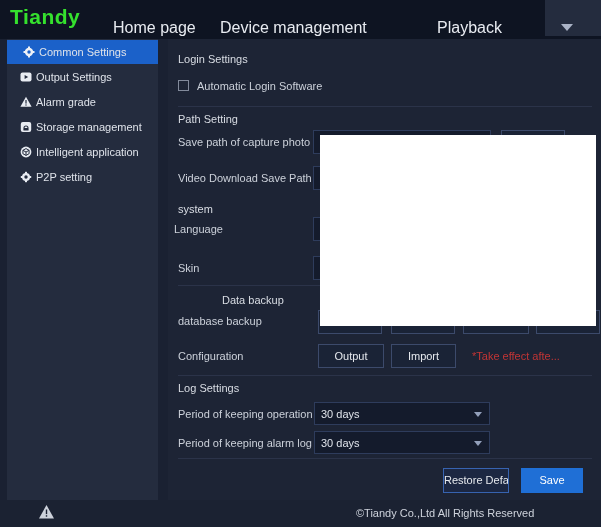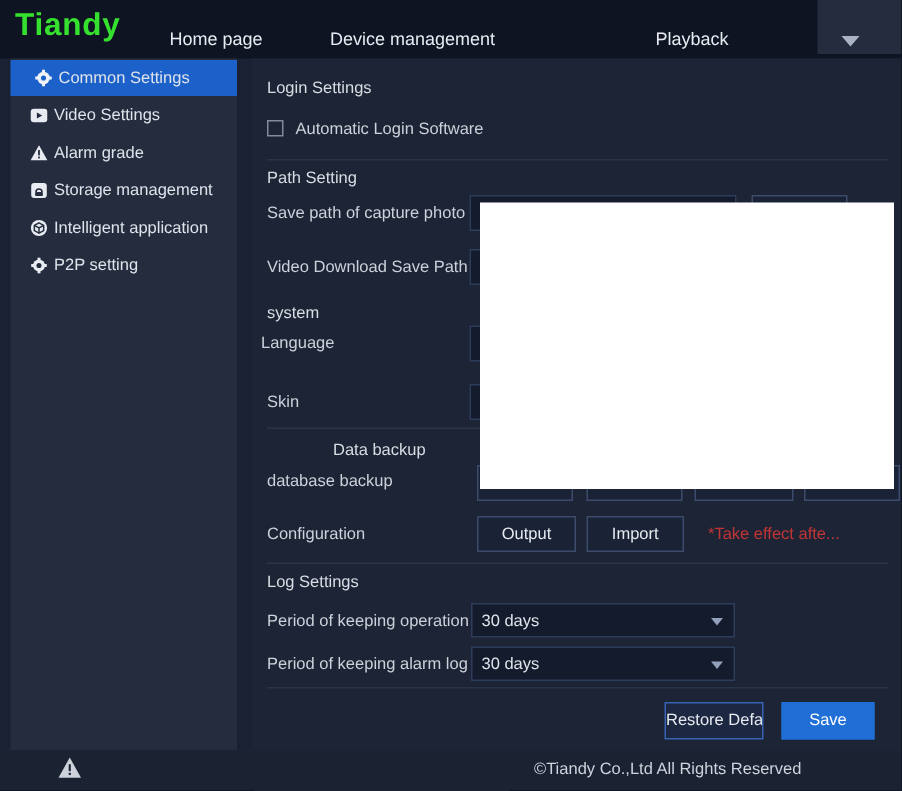--- a/index.html
+++ b/index.html
@@ -5,21 +5,21 @@
   * { margin:0; padding:0; box-sizing:border-box; }
   html,body { background:#0b0f1a; }
   body { font-family:"Liberation Sans", sans-serif; }
   .window {
     position:relative; width:601px; height:527px; overflow:hidden;
     background:#1a2132; color:#d7dbe3; font-size:11px;
   }
   
   .topbar { position:absolute; left:0; top:0; width:601px; height:39px; background:#0e1422; }
   .logo { position:absolute; left:10px; top:5px; font-size:21px; font-weight:800; letter-spacing:.5px; color:#35e12e; }
-  .tab { position:absolute; top:19px; color:#e8ebf1; font-size:12px; cursor:default; white-space:nowrap; }
+  .tab { position:absolute; top:19px; color:#e8ebf1; font-size:16px; cursor:default; white-space:nowrap; }
   .tab-home { left:113px; }
   .tab-device { left:220px; }
   .tab-playback { left:437px; }
   .top-dd { position:absolute; left:545px; top:0; width:56px; height:36px; background:#242c3e; }
   .top-dd .caret { position:absolute; left:16px; top:24px; width:0; height:0;
     border-left:6px solid transparent; border-right:6px solid transparent; border-top:7px solid #aab3c6; }
   
   .sidebar { position:absolute; left:7px; top:39px; width:151px; height:461px; background:#242c3e; }
   .side-item { position:relative; height:25px; display:flex; align-items:center; padding-left:13px; cursor:pointer; }
   .side-item.first { height:24px; margin-top:1px; }
@@ -77,21 +77,21 @@
         <circle cx="6" cy="6" r="4.2" fill="#eef1f6"></circle>
           <circle cx="6" cy="6" r="1.7" fill="#1b61c9"></circle>
       </svg>
       <span class="lbl">Common Settings</span>
     </div>
     <div class="side-item">
       <svg class="icn" viewBox="0 0 12 12">
         <rect x="0.5" y="1.5" width="11" height="9" rx="2" fill="#e8ecf2"></rect>
         <path d="M4.6 4 L8.2 6 L4.6 8 Z" fill="#242c3e"></path>
       </svg>
-      <span class="lbl">Video Settings</span>
+      <span class="lbl">Output Settings</span>
     </div>
     <div class="side-item">
       <svg class="icn" viewBox="0 0 12 12">
         <path d="M6 0.8 L11.6 10.8 H0.4 Z" fill="#e8ecf2"></path>
         <rect x="5.4" y="4" width="1.2" height="3.6" fill="#242c3e"></rect>
         <rect x="5.4" y="8.4" width="1.2" height="1.2" fill="#242c3e"></rect>
       </svg>
       <span class="lbl">Alarm grade</span>
     </div>
     <div class="side-item">

